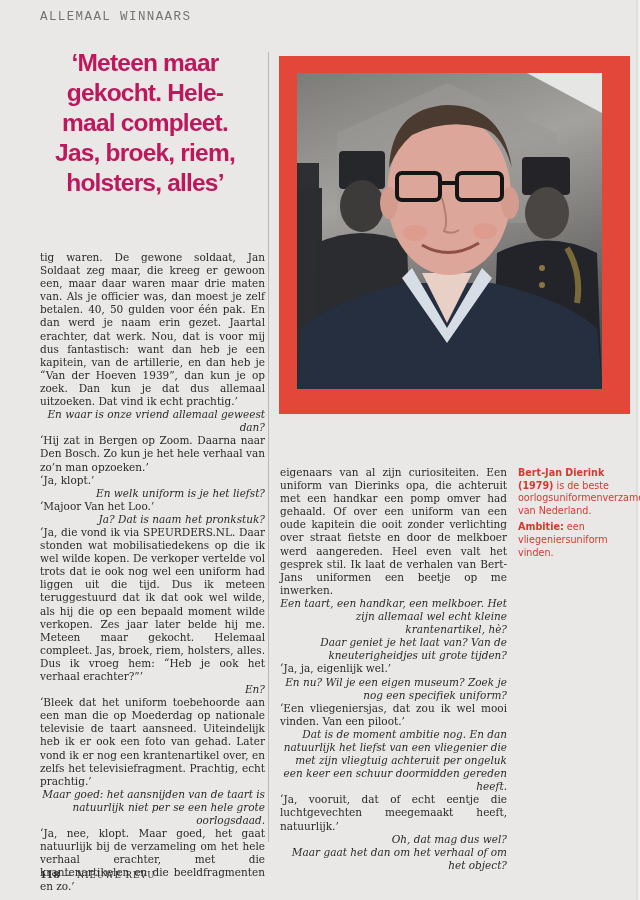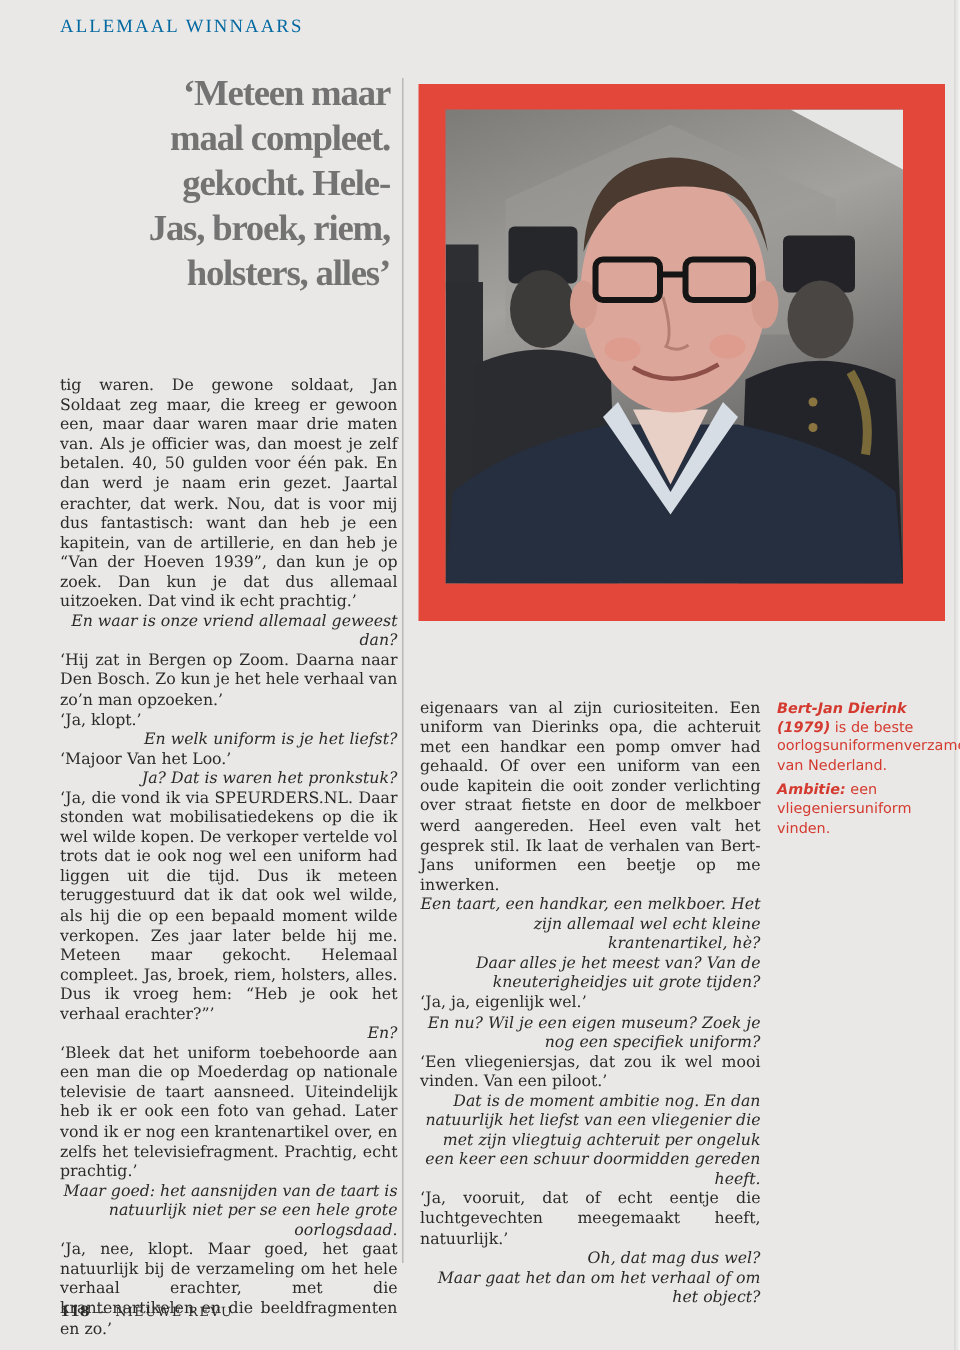--- a/index.html
+++ b/index.html
@@ -8,29 +8,29 @@
       background: #e9e8e6;
       font-family: "DejaVu Serif", serif;
       color: #2a2a2a;
     }
     .page-edge {
       position: absolute; right: 0; top: 0; width: 4px; height: 900px;
       background: linear-gradient(to right, #d9d8d6, #f6f6f5);
     }
     .section-label {
       position: absolute; left: 40px; top: 10px;
-      font-family: Liberation Serif, serif; font-size: 12.5px; letter-spacing: 1.4px;
-      color: #0369a1;
+      font-family: Liberation Mono, monospace; font-size: 12.5px; letter-spacing: 1.4px;
+      color: #737373;
     }
     .headline {
       position: absolute; left: 30px; top: 48px; width: 230px;
-      text-align: right;
-      font-family: Liberation Serif, serif; font-weight: bold;
+      text-align: center;
+      font-family: Liberation Sans, sans-serif; font-weight: bold;
       font-size: 24.5px; line-height: 30px; letter-spacing: -0.8px;
-      color: #737373;
+      color: #be185d;
     }
     .headline span { display: block; white-space: nowrap; }
     .divider {
       position: absolute; left: 268px; top: 52px; width: 1px; height: 790px;
       background: #b9b8b6;
     }
     .photo-frame {
       position: absolute; left: 279px; top: 56px; width: 351px; height: 358px;
       background: #e2473a;
     }
@@ -47,38 +47,38 @@
     .col p { margin: 0; }
     .col .q { font-style: italic; text-align: right; }
     .col-left { left: 40px; top: 251px; width: 225px; }
     .col-mid { left: 280px; top: 466px; width: 227px; }
     .sidebar {
       position: absolute; left: 518px; top: 467px; width: 122px;
       font-family: "DejaVu Sans", sans-serif; font-size: 9.6px; line-height: 12.6px;
       color: #d43a2f;
     }
     .sidebar p { margin: 0 0 4px 0; }
-    .sidebar b { font-weight: bold; font-style: italic; }
+    .sidebar b { font-weight: bold; }
     .footer {
       position: absolute; left: 40px; top: 869px;
       font-family: "DejaVu Serif", serif; font-size: 8.5px; letter-spacing: 1px; color: #2a2a2a;
     }
     .footer .num { font-weight: bold; font-size: 9.5px; letter-spacing: 0; text-align: center; }
   </style>
 </head>
 <body>
 
 <div class="page-edge"></div>
 
 <div class="section-label">ALLEMAAL WINNAARS</div>
 
 <div class="headline">
   <span>‘Meteen maar</span>
+  <span>gekocht. Hele-</span>
   <span>maal compleet.</span>
-  <span>gekocht. Hele-</span>
   <span>Jas, broek, riem,</span>
   <span>holsters, alles’</span>
 </div>
 
 <div class="divider"></div>
 
 <div class="photo-frame">
   <div class="photo" title="Portrait of Bert-Jan Dierink wearing glasses, a navy sweater and checked collar shirt, with uniformed mannequins in the background">
     <svg width="305" height="316" viewBox="0 0 305 316">
 
@@ -125,31 +125,31 @@
   </div>
 </div>
 
 <div class="col col-left">
     <p class="a"><span>tig waren. De gewone soldaat, Jan Soldaat zeg maar, die kreeg er gewoon een, maar daar waren maar drie maten van. Als je officier was, dan moest je zelf betalen. 40, 50 gulden voor één pak. En dan werd je naam erin gezet. Jaartal erachter, dat werk. Nou, dat is voor mij dus fantastisch: want dan heb je een kapitein, van de artillerie, en dan heb je “Van der Hoeven 1939”, dan kun je op zoek. Dan kun je dat dus allemaal uitzoeken. Dat vind ik echt prachtig.’</span></p>
     <p class="q"><span>En waar is onze vriend allemaal geweest dan?</span></p>
     <p class="a"><span>‘Hij zat in Bergen op Zoom. Daarna naar Den Bosch. Zo kun je het hele verhaal van zo’n man opzoeken.’</span></p>
     <p class="a"><span>‘Ja, klopt.’</span></p>
     <p class="q"><span>En welk uniform is je het liefst?</span></p>
     <p class="a"><span>‘Majoor Van het Loo.’</span></p>
-    <p class="q"><span>Ja? Dat is waren het pronkstuk?</span></p>
+    <p class="q"><span>Ja? Dat is naam het pronkstuk?</span></p>
     <p class="a"><span>‘Ja, die vond ik via SPEURDERS.NL. Daar stonden wat mobilisatiedekens op die ik wel wilde kopen. De verkoper vertelde vol trots dat ie ook nog wel een uniform had liggen uit die tijd. Dus ik meteen teruggestuurd dat ik dat ook wel wilde, als hij die op een bepaald moment wilde verkopen. Zes jaar later belde hij me. Meteen maar gekocht. Helemaal compleet. Jas, broek, riem, holsters, alles. Dus ik vroeg hem: “Heb je ook het verhaal erachter?”’</span></p>
     <p class="q"><span>En?</span></p>
     <p class="a"><span>‘Bleek dat het uniform toebehoorde aan een man die op Moederdag op nationale televisie de taart aansneed. Uiteindelijk heb ik er ook een foto van gehad. Later vond ik er nog een krantenartikel over, en zelfs het televisiefragment. Prachtig, echt prachtig.’</span></p>
     <p class="q"><span>Maar goed: het aansnijden van de taart is natuurlijk niet per se een hele grote oorlogsdaad.</span></p>
     <p class="a"><span>‘Ja, nee, klopt. Maar goed, het gaat natuurlijk bij de verzameling om het hele verhaal erachter, met die krantenartikelen en die beeldfragmenten en zo.’</span></p>
   </div>
 <div class="col col-mid">
     <p class="a"><span>eigenaars van al zijn curiositeiten. Een uniform van Dierinks opa, die achteruit met een handkar een pomp omver had gehaald. Of over een uniform van een oude kapitein die ooit zonder verlichting over straat fietste en door de melkboer werd aangereden. Heel even valt het gesprek stil. Ik laat de verhalen van Bert-Jans uniformen een beetje op me inwerken.</span></p>
     <p class="q"><span>Een taart, een handkar, een melkboer. Het zijn allemaal wel echt kleine krantenartikel, hè?</span></p>
-    <p class="q"><span>Daar alles je het meest van? Van de kneuterigheidjes uit grote tijden?</span></p>
+    <p class="q"><span>Daar geniet je het laat van? Van de kneuterigheidjes uit grote tijden?</span></p>
     <p class="a"><span>‘Ja, ja, eigenlijk wel.’</span></p>
     <p class="q"><span>En nu? Wil je een eigen museum? Zoek je nog een specifiek uniform?</span></p>
     <p class="a"><span>‘Een vliegeniersjas, dat zou ik wel mooi vinden. Van een piloot.’</span></p>
     <p class="q"><span>Dat is de moment ambitie nog. En dan natuurlijk het liefst van een vliegenier die met zijn vliegtuig achteruit per ongeluk een keer een schuur doormidden gereden heeft.</span></p>
     <p class="a"><span>‘Ja, vooruit, dat of echt eentje die luchtgevechten meegemaakt heeft, natuurlijk.’</span></p>
     <p class="q"><span>Oh, dat mag dus wel?</span></p>
     <p class="q"><span>Maar gaat het dan om het verhaal of om het object?</span></p>
   </div>
 
 <div class="sidebar">

